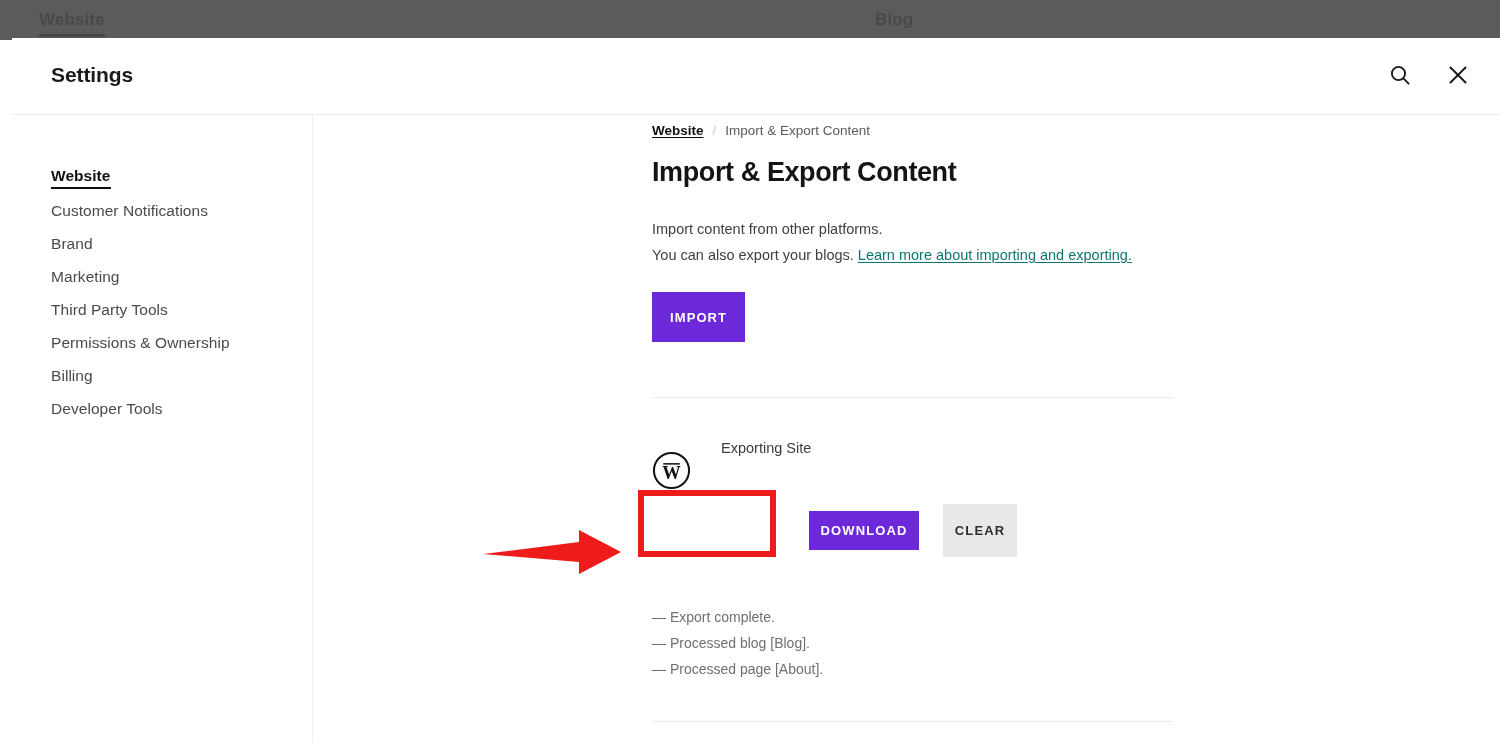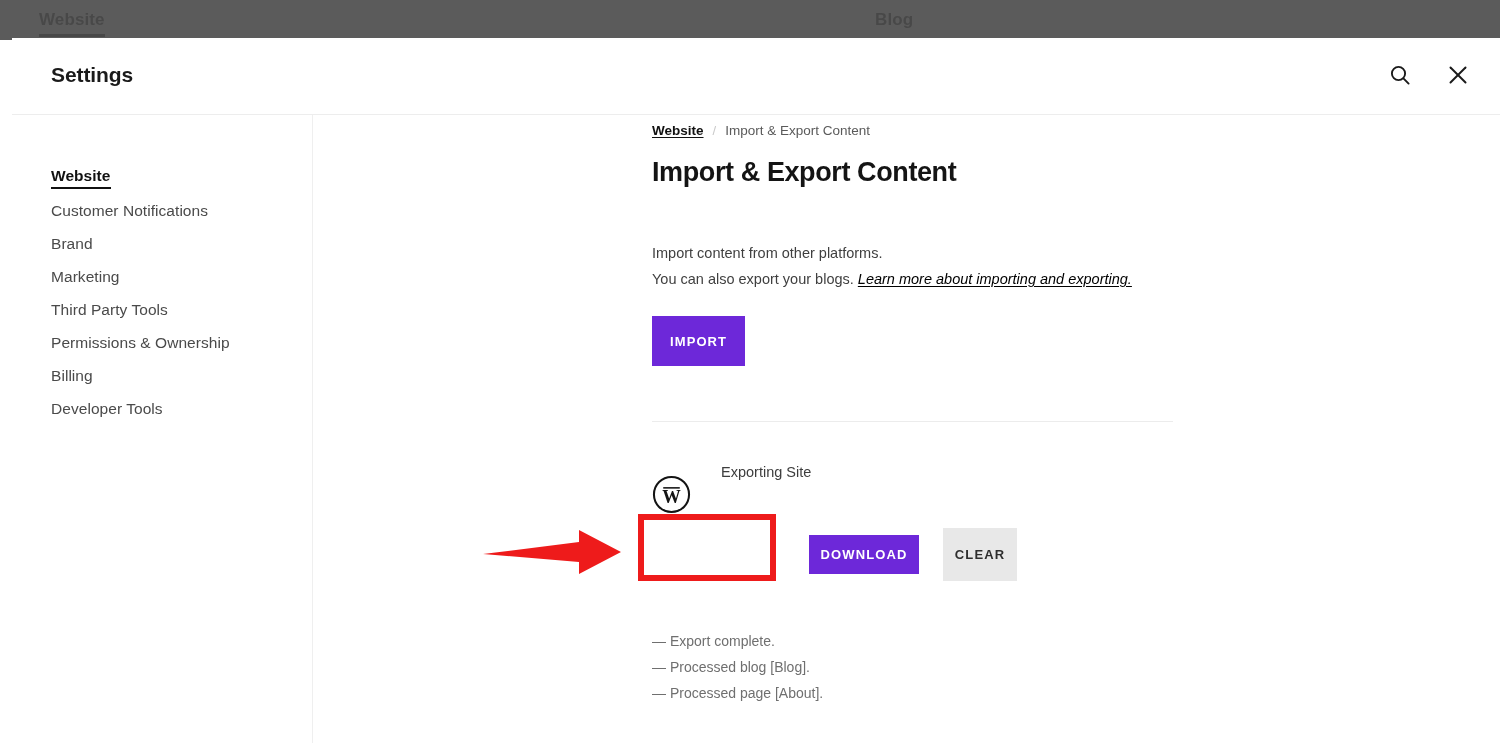--- a/index.html
+++ b/index.html
@@ -160,32 +160,31 @@
   .crumb-current { color: #5a5a5a; }
 
   .page-h1 {
     margin: 19px 0 0 0;
     font-size: 27px;
     font-weight: 700;
     color: #141414;
     letter-spacing: -0.4px;
   }
 
-  .desc-block { margin-top: 52px; }
+  .desc-block { margin-top: 28px; }
   .desc-line {
     font-size: 14.5px;
     color: #3f3f3f;
     line-height: 26px;
   }
   .desc-link {
-    color: #000000;
+    color: #0f766e;
     text-decoration: underline;
     text-underline-offset: 2px;
     cursor: pointer;
-    font-style: italic;
   }
 
   .btn-row {
     margin-top: 24px;
     display: flex;
     align-items: flex-start;
     gap: 13px;
   }
   .btn {
     border: none;

